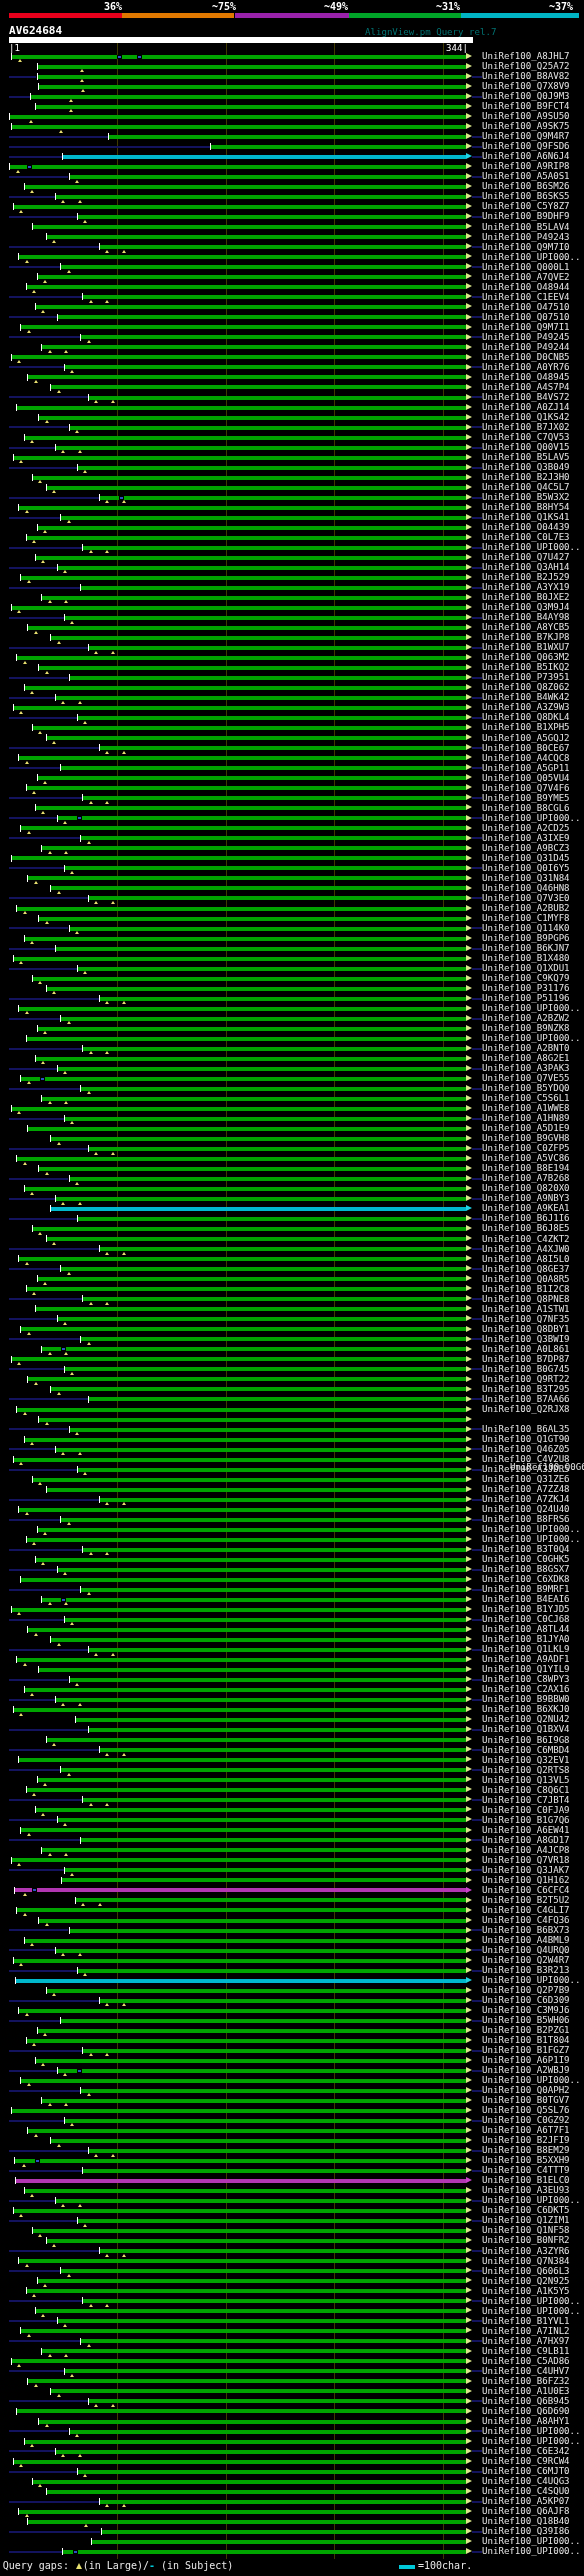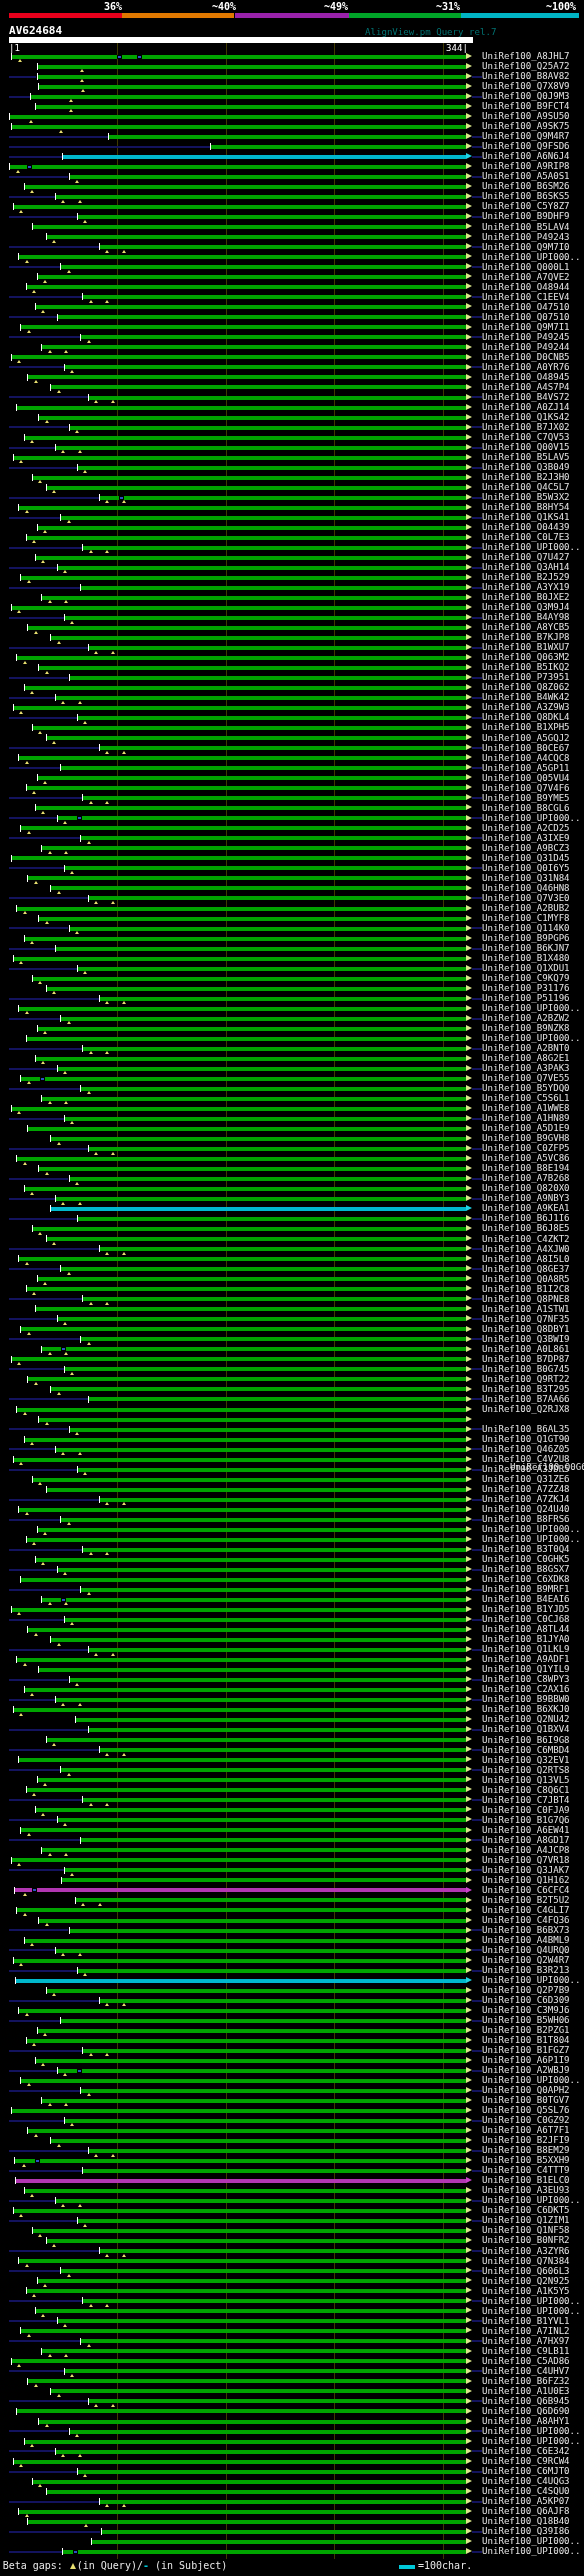--- a/index.html
+++ b/index.html
@@ -29,24 +29,24 @@
   .fbar{position:absolute;top:2565px;left:399px;width:15.5px;height:3.7px;background:#00c8d8;}
   .f100{position:absolute;top:2560px;left:418px;color:#e8e8e8;font-size:10px;}
 </style>
 </head>
 <body>
 
 <div id="app">
 
   <div id="scale-labels">
       <div class="pct" style="left: 113px;">36%</div>
-      <div class="pct" style="left: 224px;">~40%</div>
+      <div class="pct" style="left: 224px;">~75%</div>
       <div class="pct" style="left: 336px;">~49%</div>
       <div class="pct" style="left: 448px;">~31%</div>
-      <div class="pct" style="left: 561px;">~100%</div>
+      <div class="pct" style="left: 561px;">~37%</div>
     </div>
 
   <div id="key-bar">
       <div class="keyseg" style="left: 9.1px; width: 113px; background: rgb(232, 0, 28);"></div>
       <div class="keyseg" style="left: 122px; width: 112px; background: rgb(224, 120, 0);"></div>
       <div class="keyseg" style="left: 235px; width: 114px; background: rgb(153, 34, 170);"></div>
       <div class="keyseg" style="left: 349px; width: 112px; background: rgb(0, 164, 40);"></div>
       <div class="keyseg" style="left: 461px; width: 118px; background: rgb(0, 180, 196);"></div>
     </div>
 
@@ -2042,18 +2042,18 @@
         <div class="navystub" style="left: 472px; top: 2551px; width: 10px;"></div>
         <div class="bar" style="left: 62px; top: 2550px; width: 404px; background: rgb(0, 164, 0);"></div>
         <div class="brk" style="left: 73px; top: 2550px; width: 4.6px;"></div>
         <div class="brkdash" style="left: 74px; top: 2551px; width: 2.7px;"></div>
         <div class="tick" style="left: 62px; top: 2548px;"></div>
         <div class="arrow" style="left: 466px; top: 2548px; border-left: 6.4px solid rgb(220, 232, 138);"></div>
         <div class="hitlabel" style="top: 2546px;">UniRef100_UPI000..</div>
       </div>
     </div>
 
-  <div class="footer" style="left:2.7px;"><span>Beta gaps:</span> <span class="ftri"></span><span>(in Query)/</span><span class="fdash">-</span><span> (in Subject)</span></div>
+  <div class="footer" style="left:2.7px;"><span>Query gaps:</span> <span class="ftri"></span><span>(in Large)/</span><span class="fdash">-</span><span> (in Subject)</span></div>
   <div class="fbar"></div>
   <div class="f100">=100char.</div>
 
 </div>
 
 
 </body></html>

